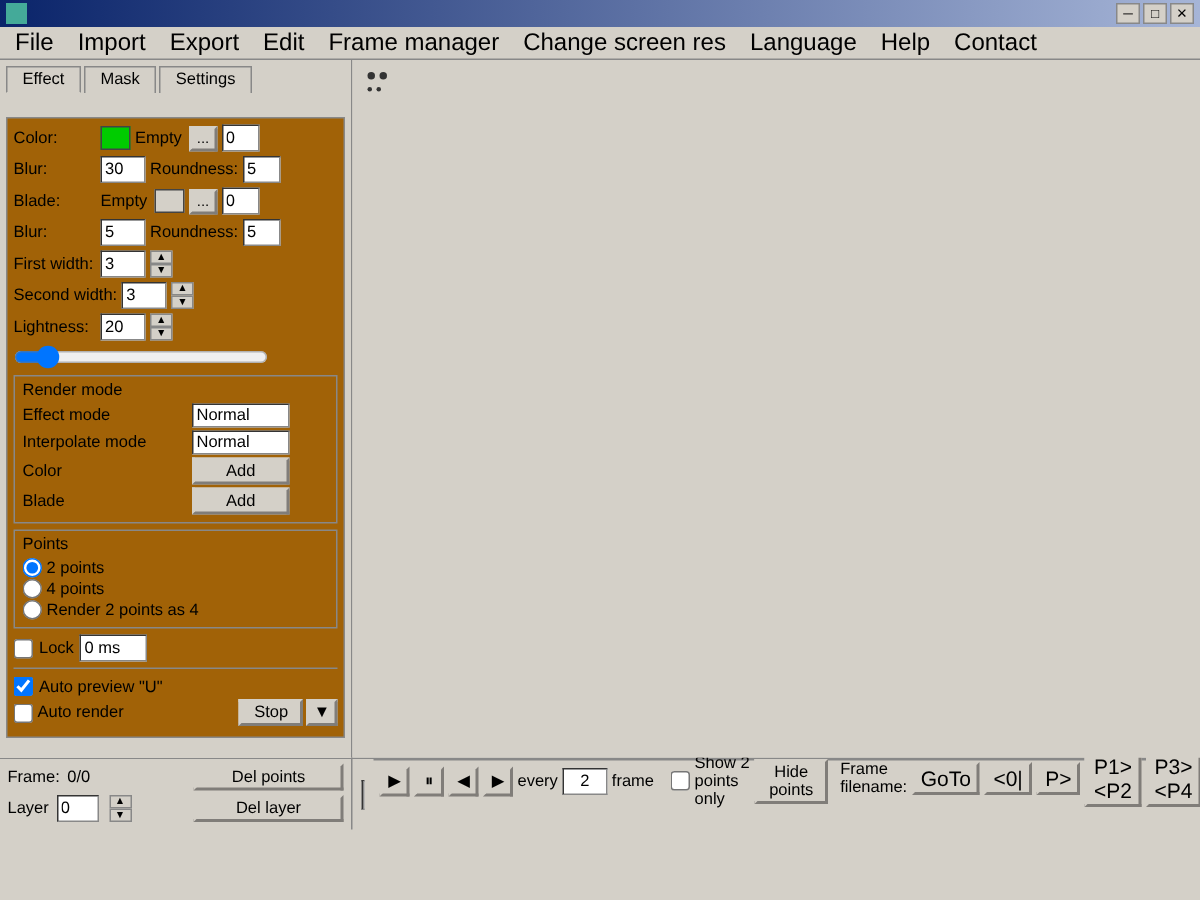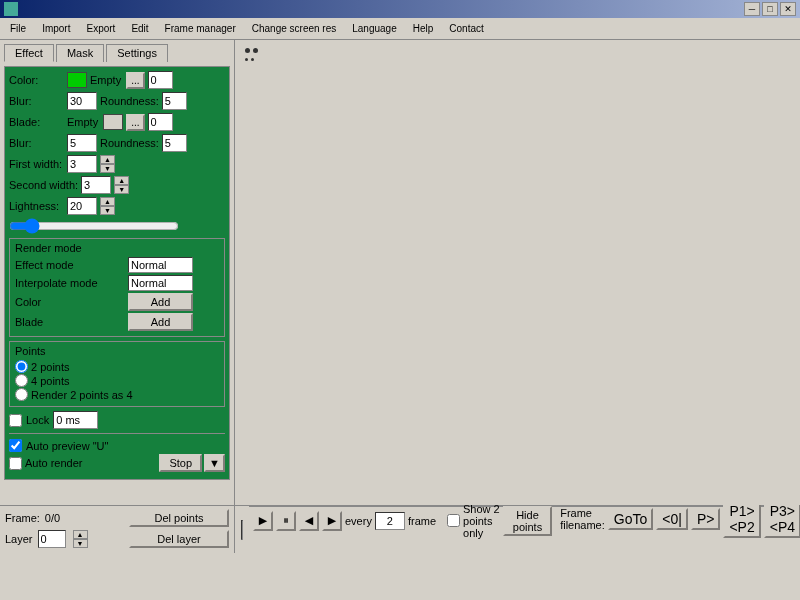--- a/index.html
+++ b/index.html
@@ -52,21 +52,21 @@
       background: #d4d0c8;
       height: 22px;
       display: flex;
       align-items: center;
       padding: 0 2px;
       border-bottom: 1px solid #888;
     }
     .menu-item {
       padding: 2px 8px;
       cursor: pointer;
-      font-size: 10px;
+      font-size: 16px;
     }
 
     
     .main-container {
       display: flex;
       height: calc(600px - 18px - 22px - 95px);
     }
 
     
     .left-panel {
@@ -91,23 +91,23 @@
       cursor: pointer;
       font-size: 11px;
     }
     .tab.active {
       background: #d4d0c8;
       border-bottom: 1px solid #d4d0c8;
       z-index: 1;
     }
     .tab-content {
       border: 1px solid #888;
-      margin: 4px 4px;
+      margin: 16px 4px;
       padding: 4px;
-      background: #15803d;
+      background: #a16207;
     }
 
     
     .form-row {
       display: flex;
       align-items: center;
       margin-bottom: 3px;
       gap: 3px;
     }
     .form-label {

